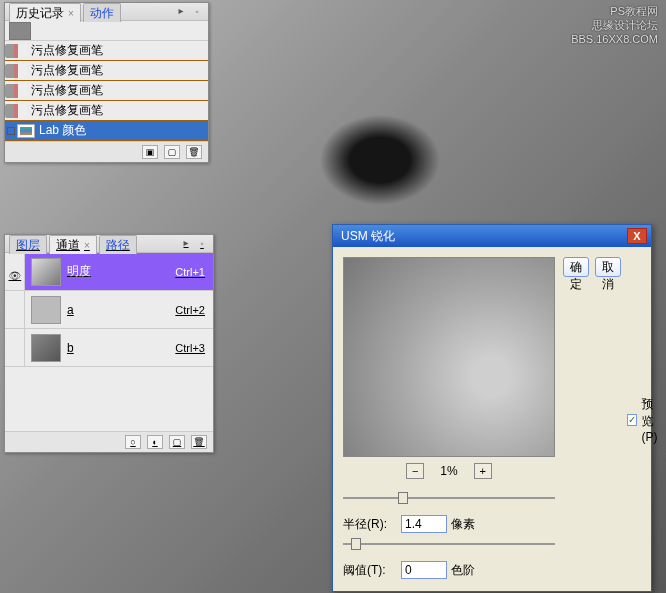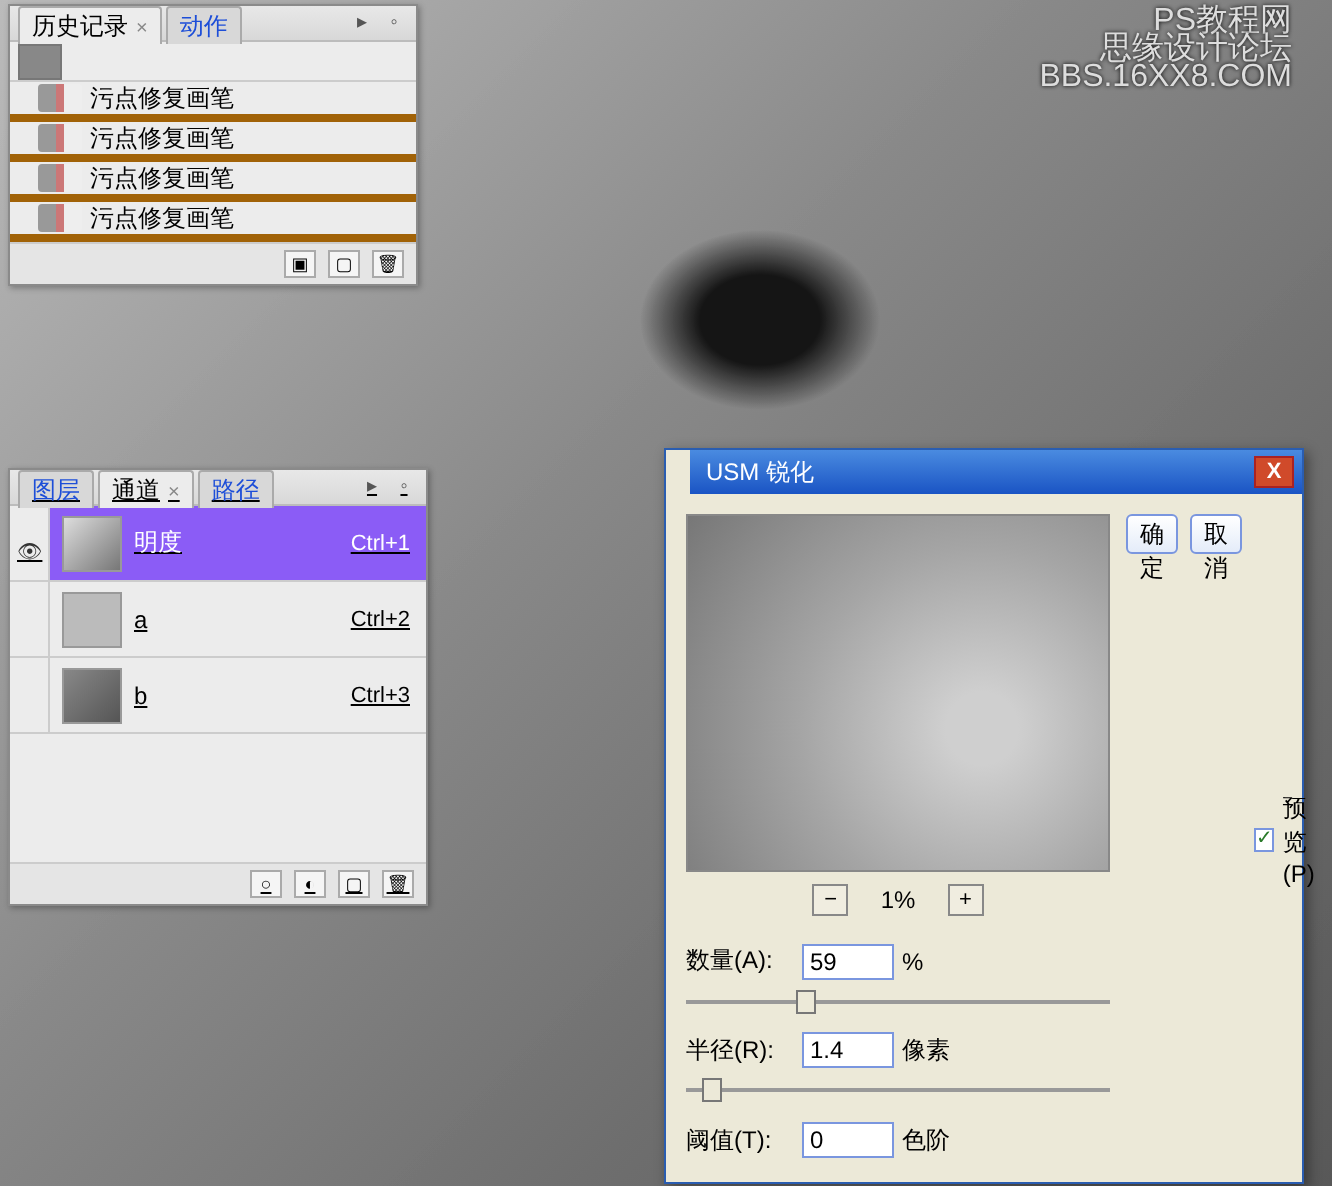--- a/index.html
+++ b/index.html
@@ -7,21 +7,21 @@
     margin: 0; width: 666px; height: 593px; overflow: hidden;
     background: #777; position: relative; font-size: 12px;
   }
   .bg-image {
     position: absolute; inset: 0;
     background: radial-gradient(ellipse 200px 150px at 380px 160px, #1a1a1a 15%, transparent 30%),
                 radial-gradient(ellipse 120px 80px at 500px 420px, #9a9a9a 20%, transparent 50%),
                 linear-gradient(135deg, #b8b8b8 0%, #8a8a8a 40%, #6f6f6f 70%, #5a5a5a 100%);
     filter: contrast(1.05);
   }
-  .watermark { position:absolute; top:4px; right:20px; color:#ddd; font-size:16px; text-align:right; line-height:14px; text-shadow:0 0 2px #000;}
+  .watermark { position:absolute; top:4px; right:8px; color:#ddd; font-size:11px; text-align:right; line-height:14px; text-shadow:0 0 2px #000;}
   
   .panel {
     position: absolute; background: #ececec; border: 1px solid #8a8a8a;
     box-shadow: 1px 1px 3px rgba(0,0,0,.3);
   }
   .panel-head {
     display: flex; align-items: center; height: 18px;
     background: linear-gradient(#e8e8e8,#d8d8d8); border-bottom:1px solid #bcbcbc;
     padding: 0 4px; gap:2px;
   }
@@ -35,22 +35,22 @@
   .panel-menu { margin-left:auto; width:14px; height:14px; font-size:10px; text-align:center; color:#555;}
   .panel-close { width:14px; text-align:center; color:#555; font-size:10px;}
   .panel-body { background:#ececec; }
 
   
   #history { left:4px; top:2px; width:205px; }
   .hist-header { display:flex; align-items:center; padding:2px 4px; height:20px; border-bottom:1px solid #ccc;}
   .hist-thumb { width:22px; height:18px; background:#888; border:1px solid #777; margin-right:6px;}
   .row-list { max-height:120px; overflow:hidden;}
   .hist-row {
-    display:flex; align-items:center; height:20px; border-bottom:4px solid #a16207;
-    padding-left:14px; gap:4px;
+    display:flex; align-items:center; height:20px; border-bottom:1px solid #a16207;
+    gap:4px;
   }
   .hist-row.sel { background:#3670c7; color:#fff;}
   .brush-ico { width:22px; height:14px; background:linear-gradient(90deg,#999 0 40%,#c77 40% 60%,#eee 60%); border-radius:2px; }
   .lab-ico { width:18px; height:14px; background:#fff; border:1px solid #aaa; position:relative;}
   .lab-ico::after{content:"";position:absolute;left:2px;top:2px;right:2px;bottom:2px;background:linear-gradient(#4a8,#48c,#c84);}
   .marker { position:absolute; left:2px; display:flex; align-items:center; gap:2px;}
   .marker .sq{width:8px;height:8px;border:1px solid #555;}
   .marker .tri{width:0;height:0;border-top:4px solid transparent;border-bottom:4px solid transparent;border-left:6px solid #333;}
   .panel-foot { display:flex; justify-content:flex-end; gap:6px; padding:3px 6px; border-top:1px solid #ccc; background:#e5e5e5;}
   .foot-btn { width:16px; height:14px; border:1px solid #aaa; background:#f5f5f5; font-size:9px; line-height:12px; text-align:center;}
@@ -68,21 +68,21 @@
   #channels .panel-body{min-height:178px;}
 
   
   #usm {
     position:absolute; left:332px; top:224px; width:320px; height:368px;
     border:1px solid #2a5db0; background:#ece9d8;
     box-shadow:2px 2px 6px rgba(0,0,0,.4);
   }
   .title-bar {
     height:22px; background:linear-gradient(#4a8be0,#1a54c4);
-    color:#fff; display:flex; align-items:center; padding:0 4px; font-size:12px;margin-left:12px;
+    color:#fff; display:flex; align-items:center; padding:0 4px; font-size:12px;
   }
   .title-bar .title{flex:1; padding-left:4px;}
   .close-btn { width:20px; height:16px; background:#d04a2a; color:#fff; text-align:center; line-height:14px; border:1px solid #a22; font-size:11px; font-weight:bold;}
   .usm-body { display:flex; padding:10px; gap:8px; height:calc(100% - 22px);}
   .usm-left { flex:1; display:flex; flex-direction:column;}
   .preview-box { border:1px solid #888; height:200px; background:radial-gradient(circle at 70% 60%, #cfcfcf 10%, #a5a5a5 50%, #777 100%);}
   .zoom-row { display:flex; justify-content:center; align-items:center; gap:16px; margin:6px 0 10px;}
   .zoom-btn { width:18px; height:16px; border:1px solid #888; background:#f0ede0; text-align:center; line-height:14px; font-size:11px;}
   .field-row { display:flex; align-items:center; gap:4px; margin:4px 0 2px; font-size:12px;}
   .field-row label { min-width:54px;}
@@ -126,20 +126,28 @@
           <span>污点修复画笔</span>
         </div>
       <div class="hist-row">
           <span class="brush-ico"></span>
           <span>污点修复画笔</span>
         </div>
       <div class="hist-row">
           <span class="brush-ico"></span>
           <span>污点修复画笔</span>
         </div>
+      <div class="hist-row sel" style="position:relative;">
+        <div class="marker">
+            <span class="sq"></span>
+            <span class="tri"></span>
+          </div>
+        <span class="lab-ico" style="margin-left:12px;"></span>
+        <span>Lab 颜色</span>
+      </div>
     </div>
     <div class="panel-foot">
       <div class="foot-btn">▣</div>
       <div class="foot-btn">▢</div>
       <div class="foot-btn">🗑</div>
     </div>
   </div>
 </div>
 
 <div id="channels" class="panel">
@@ -191,25 +199,20 @@
   </div>
   <div class="usm-body">
     <div class="usm-left">
       <div class="preview-box"></div>
       <div class="zoom-row">
         <div class="zoom-btn">−</div>
         <span>1%</span>
         <div class="zoom-btn">+</div>
       </div>
 
-      <div class="field-row">
-        <label>数量(A):</label>
-        <input class="num-input" value="59" style="">
-        <span>%</span>
-      </div>
       <div class="slider">
           <div class="track"></div>
           <div class="thumb" style="left:26%;"></div>
         </div>
 
       <div class="field-row">
         <label>半径(R):</label>
         <input class="num-input" value="1.4" style="">
         <span>像素</span>
       </div>

